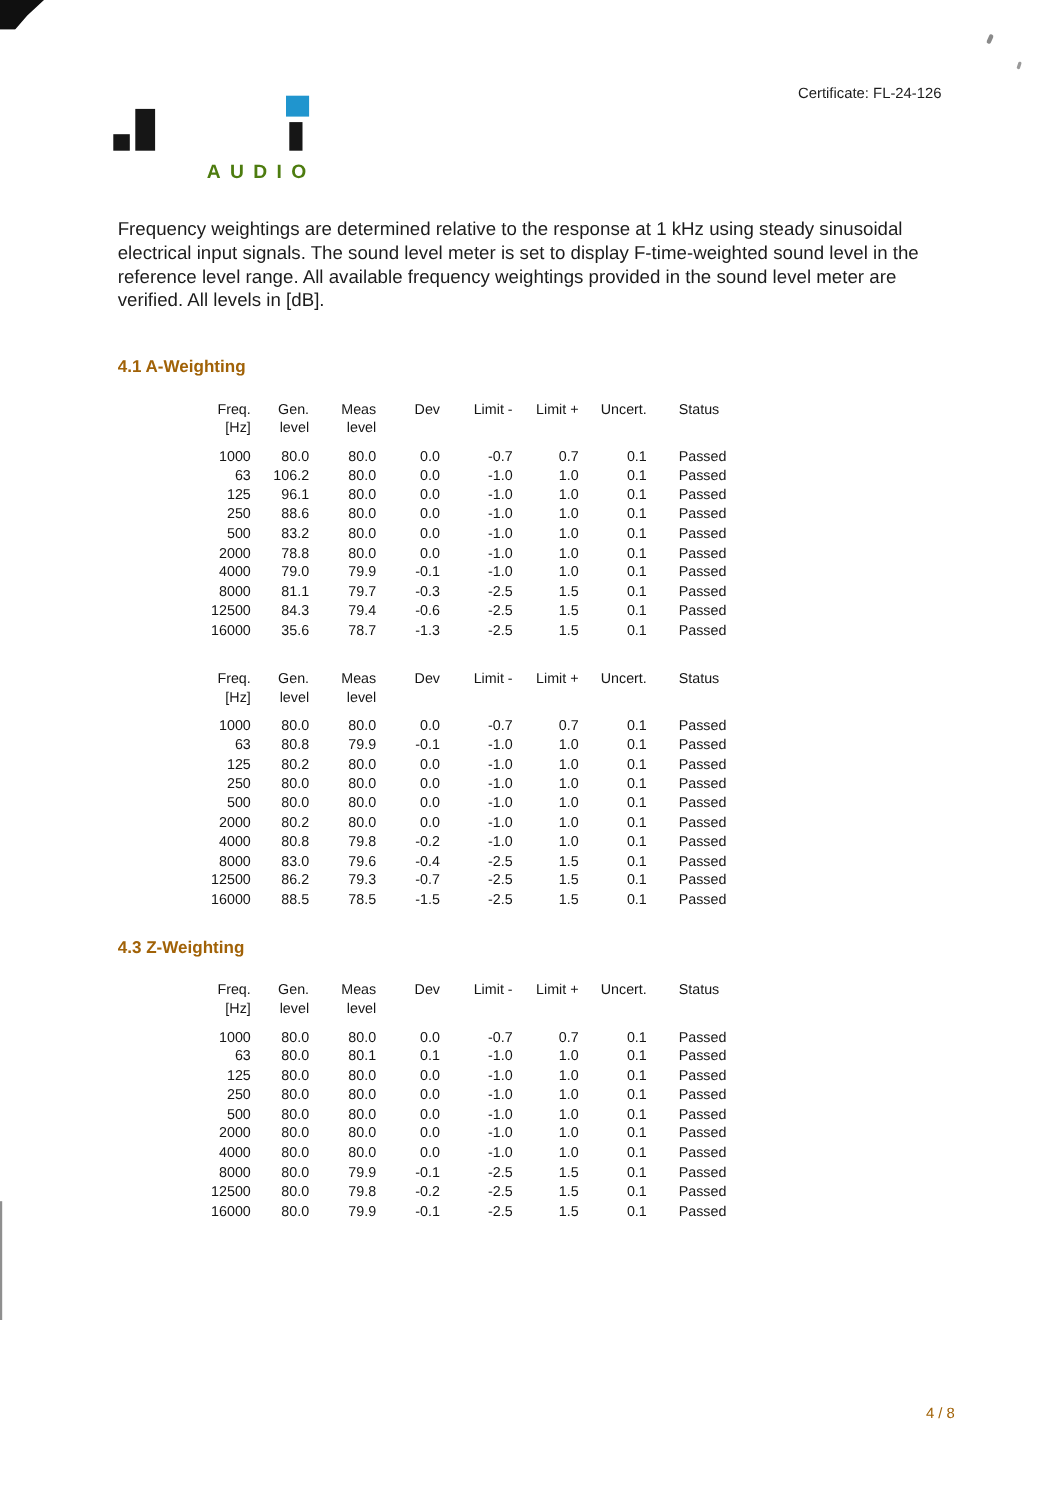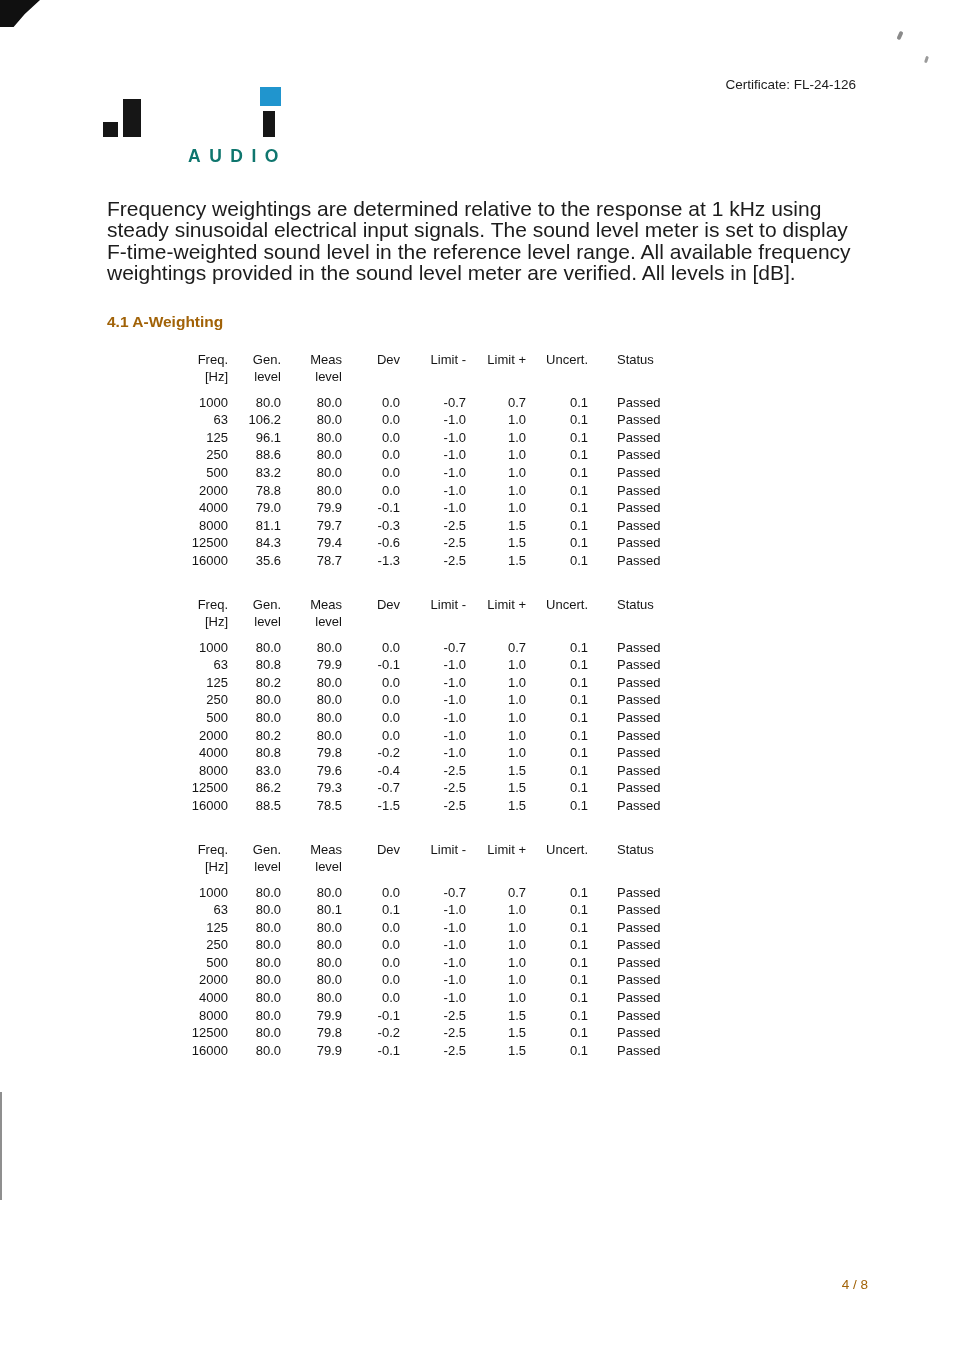--- a/index.html
+++ b/index.html
@@ -36,28 +36,28 @@
   .logo .logo-nt {
     position:absolute; left:44px; top:-10px;
     font-size:66px; line-height:62px; font-weight:bold;
     letter-spacing:4px; color:#161616;
     -webkit-text-stroke:2px #161616;
   }
   .logo .i-stem { position:absolute; left:163px; top:26px; width:12px; height:26px; background:#161616; }
   .logo .i-dot  { position:absolute; left:160px; top:2px;  width:21px; height:19px; background:#2095ce; }
   .logo .logo-audio {
     position:absolute; left:88px; top:61px;
-    font-size:17.5px; font-weight:bold; letter-spacing:8.5px; color:#0f766e;
+    font-size:17.5px; font-weight:bold; letter-spacing:8.5px; color:#4d7c0f;
   }
 
   
   .content { position:absolute; left:107px; top:198px; width:748px; }
 
   h2.section-title { font-size:18.5px; font-weight:bold; color:#141414; margin-bottom:10px; }
-  p.section-intro  { font-size:21px; line-height:21.4px; color:#1c1c1c; margin-bottom:29px; }
+  p.section-intro  { font-size:17px; line-height:21.4px; color:#1c1c1c; margin-bottom:41px; }
 
   section.subsection h3 {
     font-size:15.5px; font-weight:bold; color:#a16207; margin:0 0 20px 0;
   }
 
   table.meas-table {
     margin-left:74px; margin-bottom:26px;
     border-collapse:collapse;
     font-size:13px; color:#151515;
   }
@@ -375,20 +375,21 @@
                 <td>-1.5</td>
                 <td>-2.5</td>
                 <td>1.5</td>
                 <td>0.1</td>
                 <td>Passed</td>
               </tr>
             </tbody>
           </table>
         </section>
         <section class="subsection">
+          <h3>4.3 Z-Weighting</h3>
           <table class="meas-table">
             <thead>
               <tr>
                 <th>
                   <div>Freq.</div>
                   <div>[Hz]</div>
                 </th>
                 <th>
                   <div>Gen.</div>
                   <div>level</div>

